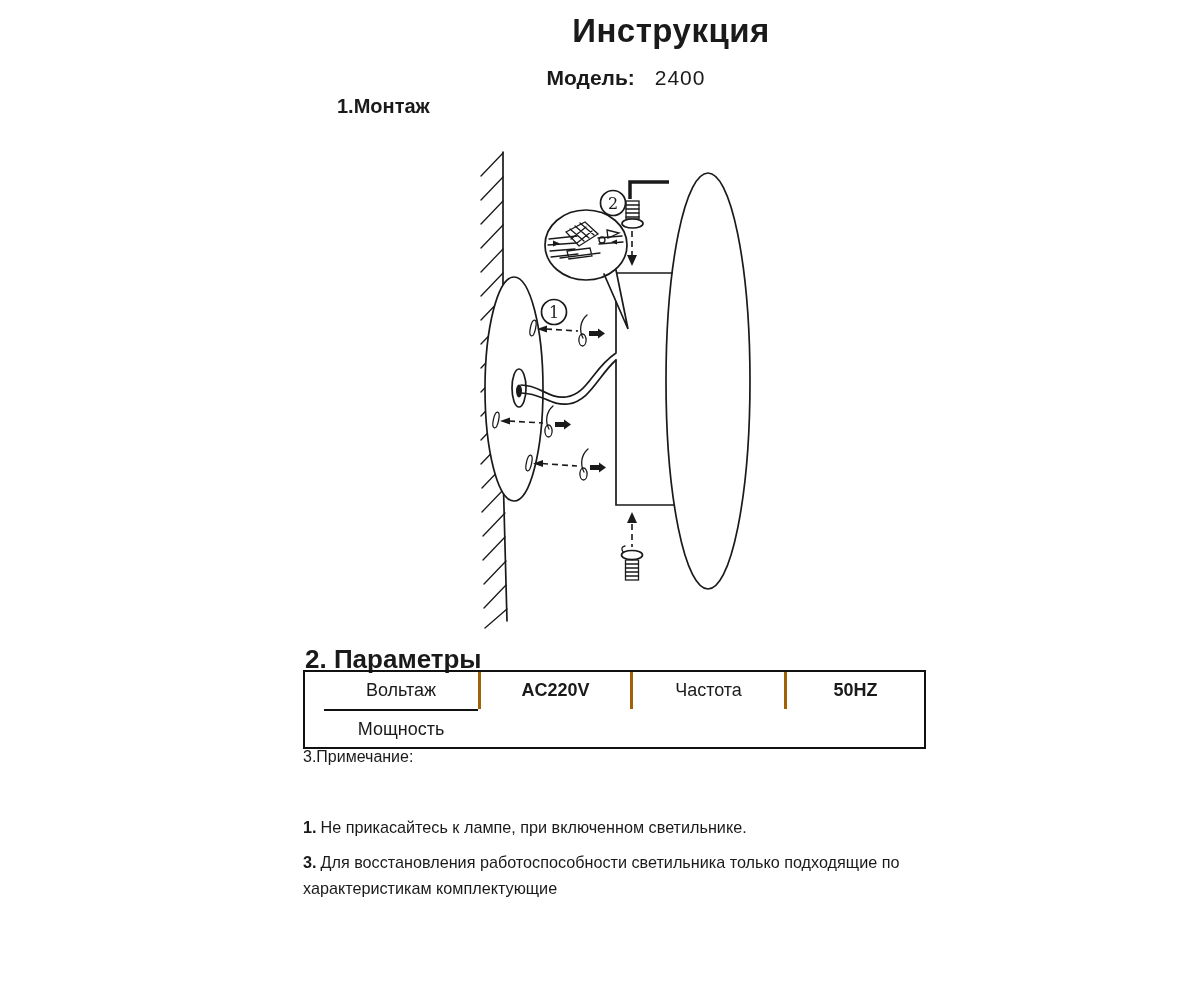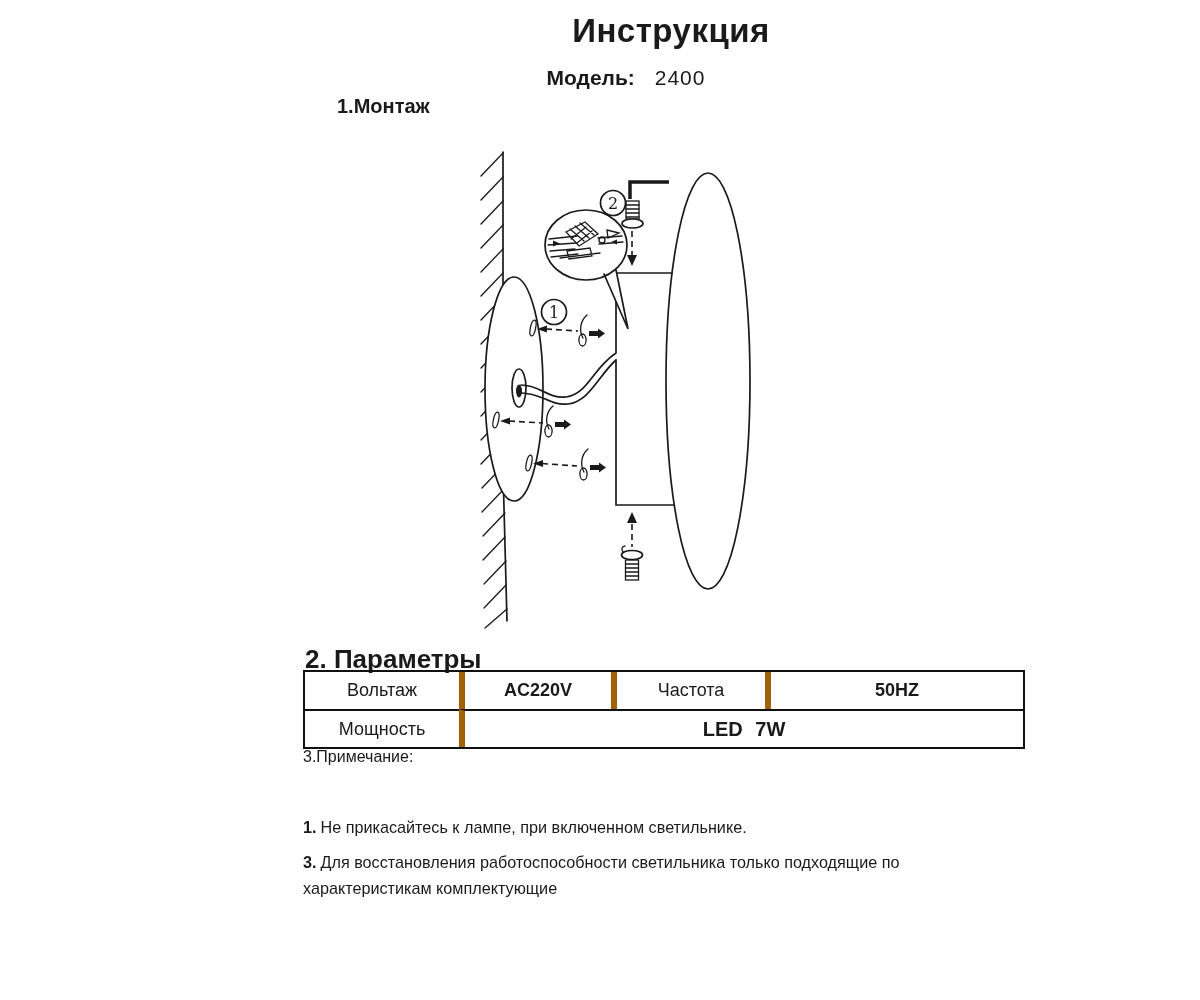--- a/index.html
+++ b/index.html
@@ -17,33 +17,34 @@
     top:66px;left:626px;transform:translateX(-50%);
     font-size:21px;white-space:nowrap;
   }
   .model-line .lbl{font-weight:bold}
   .model-line .val{font-weight:normal;margin-left:14px;letter-spacing:1px}
   .h-montage{top:95px;left:337px;font-size:20px;font-weight:bold}
   .h-params{top:644px;left:305px;font-size:26px;font-weight:bold}
   .h-notes{top:748px;left:303px;font-size:16px;font-weight:normal}
 
   .ptable{
-    top:670px;left:303px;width:722px;
+    top:670px;left:303px;width:623px;
     display:grid;
     grid-template-columns:154px 152px 154px 1fr;
     grid-template-rows:37px 38px;
     border:2px solid #111;
     box-sizing:border-box;
     font-size:18px;
+    padding-left:19px;
   }
   .ptable .cell{
     display:flex;align-items:center;justify-content:center;
     box-sizing:border-box;white-space:nowrap;
   }
-  .ptable .bl{border-left:6px solid #a16207}
+  .ptable .bl{border-left:3px solid #a16207}
   .ptable .bt{border-top:2px solid #111}
   .ptable .val{font-weight:bold}
   .ptable .span3{grid-column:2 / 5;word-spacing:7px;font-size:20px}
 
   .notes{top:814px;left:303px;width:618px;font-size:16.2px}
   .notes p{margin:0 0 9px 0;line-height:26px}
   .notes .num{font-weight:bold;margin-right:4px}
 
   .diagram{top:140px;left:450px}
   svg .ln{stroke:#1a1a1a;fill:none;stroke-width:1.7;stroke-linecap:round}
@@ -164,21 +165,20 @@
 </svg>
 
 <div class="abs h-params">2. Параметры</div>
 
 <div class="abs ptable">
   <div class="cell lab">Вольтаж</div>
   <div class="cell val bl">AC220V</div>
   <div class="cell lab bl">Частота</div>
   <div class="cell val bl">50HZ</div>
   <div class="cell lab bt">Мощность</div>
-  <div class="cell val bl bt span3">LED 7W</div>
 </div>
 
 <div class="abs h-notes">3.Примечание:</div>
 
 <div class="abs notes">
   <p>
     <span class="num">1.</span><span>Не прикасайтесь к лампе, при включенном светильнике.</span>
   </p>
   <p>
     <span class="num">3.</span><span>Для восстановления работоспособности светильника только подходящие по характеристикам комплектующие</span>

